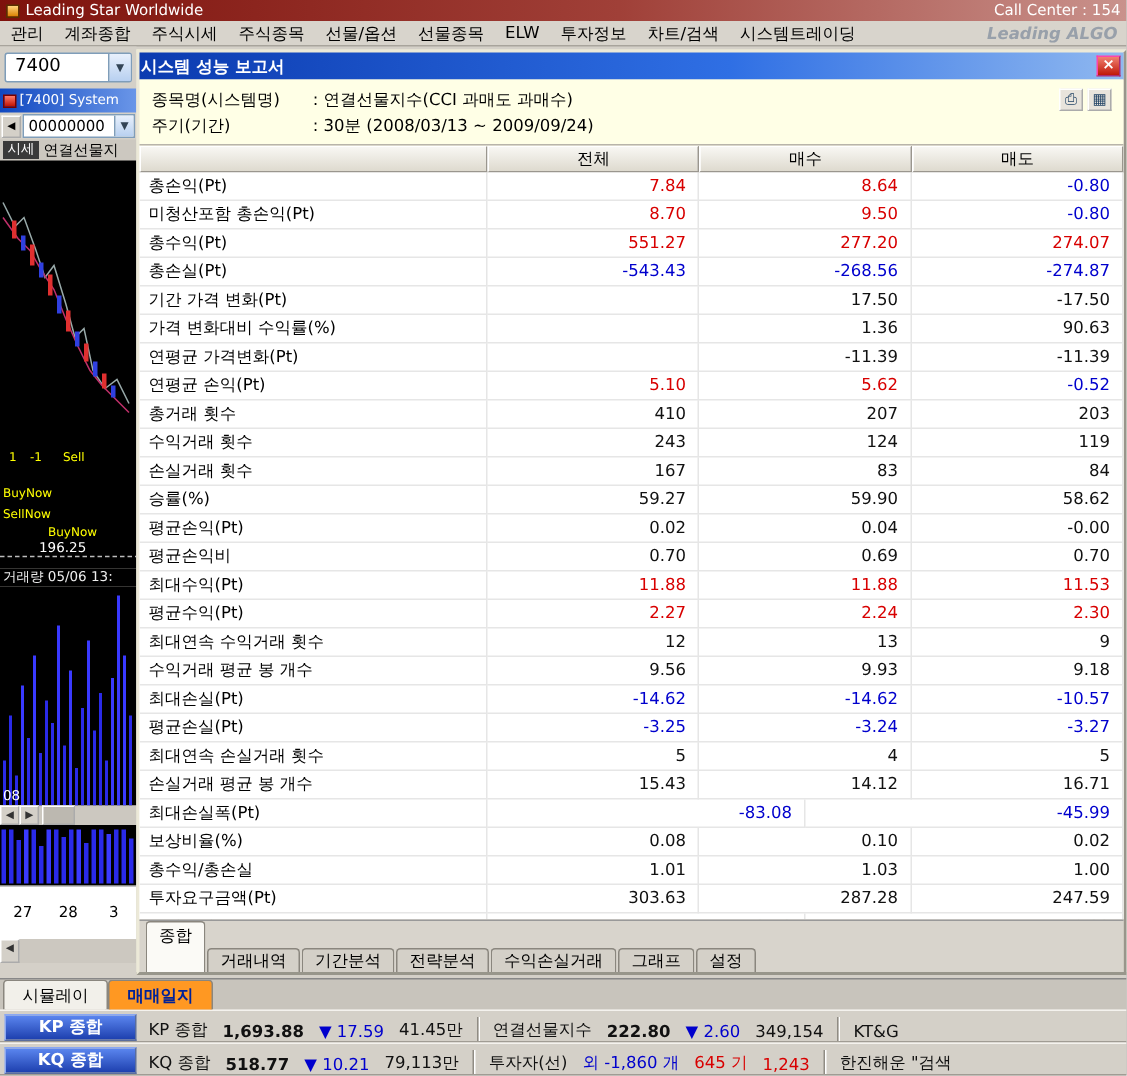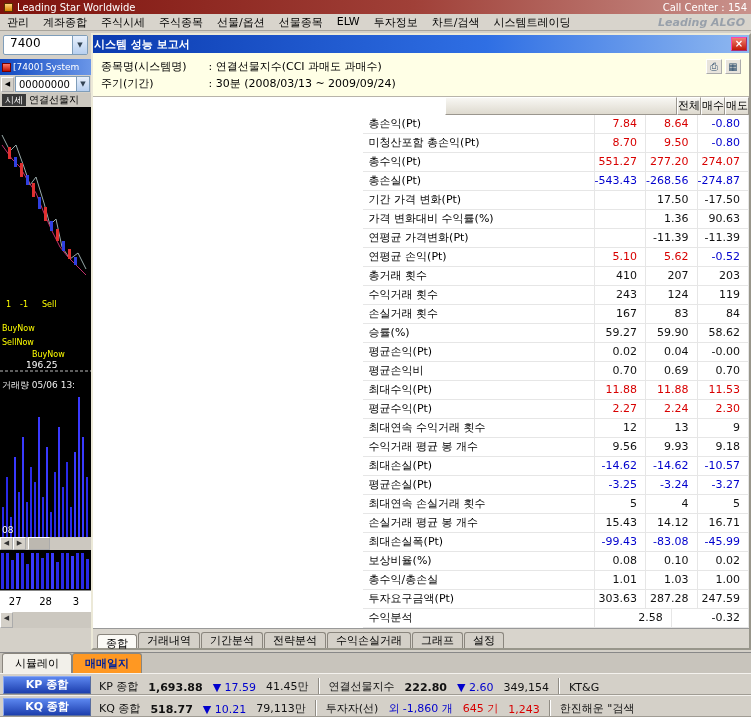--- a/index.html
+++ b/index.html
@@ -33,50 +33,50 @@
   .combo-acct .carrow { width:13px; }
   .badgerow { height:14px; display:flex; align-items:center; gap:3px; padding-left:2px; font-size:10px; background:#ccc8c0; white-space:nowrap; overflow:hidden; }
   .badge { background:#3a3a3a; color:#fff; font-size:9px; padding:0 3px; line-height:12px; }
   .pricechart { height:272px; background:#000; }
   .vollabel { height:12px; background:#000; color:#eee; font-size:9px; line-height:12px; padding-left:2px; white-space:nowrap; overflow:hidden; }
   .volchart { height:146px; background:#000; }
   .hscroll { height:13px; background:#ccc8c0; display:flex; align-items:stretch; }
   .scrollbtn { width:13px; background:#d4d0c8; border:1px outset #fff; font-size:7px; line-height:11px; text-align:center; color:#333; }
   .scrollthumb { width:22px; background:#bcb8b0; border:1px outset #fff; margin-left:2px; }
   .minichart { height:40px; background:#000; }
-  .axisrow { height:22px; background:#fff; display:flex; align-items:center; font-size:10px; border-top:1px solid #888; }
+  .axisrow { height:36px; background:#fff; display:flex; align-items:center; font-size:10px; border-top:1px solid #888; }
   .axisrow span { flex:1; text-align:center; }
   .leftarrowrow { height:16px; display:flex; background:#ccc8c0; }
 
   
   .dialog { position:absolute; left:91px; top:2px; width:660px; height:617px; border:2px outset #ece9d8; background:#ece9d8; display:flex; flex-direction:column; }
   .dtitle { height:18px; flex:0 0 18px; background:linear-gradient(90deg,#0b3bb0,#2f6fe4 60%,#8fb8f0); display:flex; align-items:center; padding:0 2px 0 1px; color:#fff; }
   .dtitle-text { font-weight:bold; font-size:11px; flex:1; }
   .dclose { width:16px; height:14px; background:linear-gradient(#f08070,#c01808); border:1px outset #f4a; color:#fff; font-size:10px; line-height:12px; text-align:center; font-weight:bold; cursor:default; }
   .dinfo { flex:0 0 44px; background:#ffffe6; border-bottom:1px solid #b8b4aa; position:relative; padding:5px 0 0 8px; }
   .inforow { height:17px; line-height:17px; font-size:11px; white-space:nowrap; }
   .ilabel { display:inline-block; width:104px; color:#000; }
   .ival { color:#000; }
   .info-icons { position:absolute; right:8px; top:6px; display:flex; gap:3px; }
   .ibtn { width:16px; height:15px; border:1px outset #fff; background:#e8e4dc; font-size:10px; line-height:13px; text-align:center; color:#246; }
 
-  .grid { flex:1; display:flex; flex-direction:column; background:#fff; overflow:hidden;align-items:flex-end; }
+  .grid { flex:1; display:flex; flex-direction:column; background:#fff; overflow:hidden; }
   .ghead { display:flex; flex:0 0 18px; }
   .hcell { flex:1; text-align:center; font-size:11px; line-height:15px; background:linear-gradient(#f8f7f3,#dedacf); border:1px solid; border-color:#fff #9a968e #9a968e #fff; }
   .labelcol { flex:0 0 232px; }
   .gbody { flex:1; background:#fff; overflow:hidden; }
   .trow { display:flex; height:19px; }
   .tcell { border-right:1px solid #e6e6e6; border-bottom:1px solid #e6e6e6; font-size:11px; line-height:18px; overflow:hidden; white-space:nowrap; }
   .tcell.labelcol { padding-left:6px; }
   .tcell.val { flex:1; text-align:right; padding-right:8px; }
   .c-r { color:#d80000; } .c-b { color:#0000cd; } .c-k { color:#111; }
 
   .dtabs { flex:0 0 20px; background:#d8d4cc; display:flex; align-items:flex-end; padding-left:4px; border-top:1px solid #999; }
   .dtab { font-size:11px; padding:0 8px; border:1px solid #8a867e; border-bottom:none; border-radius:3px 3px 0 0; background:#d4d0c8; margin-right:1px; height:16px; line-height:16px; }
-  .dtab.active { background:#fbfaf6; height:14px; line-height:18px; }
+  .dtab.active { background:#fbfaf6; height:34px; line-height:18px; }
 
   
   .apptabs { height:21px; background:#c8c4bc; display:flex; align-items:flex-end; padding-left:2px; border-top:1px solid #888; }
   .apptab { font-size:11px; padding:2px 12px; border:1px solid #8a867e; border-bottom:none; border-radius:3px 3px 0 0; background:#f2f0ea; margin-right:0; }
   .apptab.orange { background:#ff9822; color:#002299; font-weight:bold; }
   .srow { height:22px; display:flex; align-items:flex-end; background:#d4d0c8; border-top:1px solid #f4f2ee; border-bottom:1px solid #a09c94; overflow:hidden; }
   .sbtn { flex:0 0 88px; height:18px; line-height:16px; text-align:center; color:#fff; font-weight:bold; font-size:11px; background:linear-gradient(#5b86ef,#1d3fae); border:1px outset #89a7f2; margin:0 3px; }
   .sseg { font-size:11px; margin:0 5px; white-space:nowrap; }
   .bold { font-weight:bold; }
   .sdiv { width:2px; height:16px; border-left:1px solid #908c84; border-right:1px solid #fff; margin:0 4px; }
@@ -381,21 +381,20 @@
               <div class="tcell val c-k">5</div>
             </div>
             <div class="trow">
               <div class="tcell labelcol">손실거래 평균 봉 개수</div>
               <div class="tcell val c-k">15.43</div>
               <div class="tcell val c-k">14.12</div>
               <div class="tcell val c-k">16.71</div>
             </div>
             <div class="trow">
               <div class="tcell labelcol">최대손실폭(Pt)</div>
-              <div class="tcell val c-b">-99.43</div>
               <div class="tcell val c-b">-83.08</div>
               <div class="tcell val c-b">-45.99</div>
             </div>
             <div class="trow">
               <div class="tcell labelcol">보상비율(%)</div>
               <div class="tcell val c-k">0.08</div>
               <div class="tcell val c-k">0.10</div>
               <div class="tcell val c-k">0.02</div>
             </div>
             <div class="trow">

